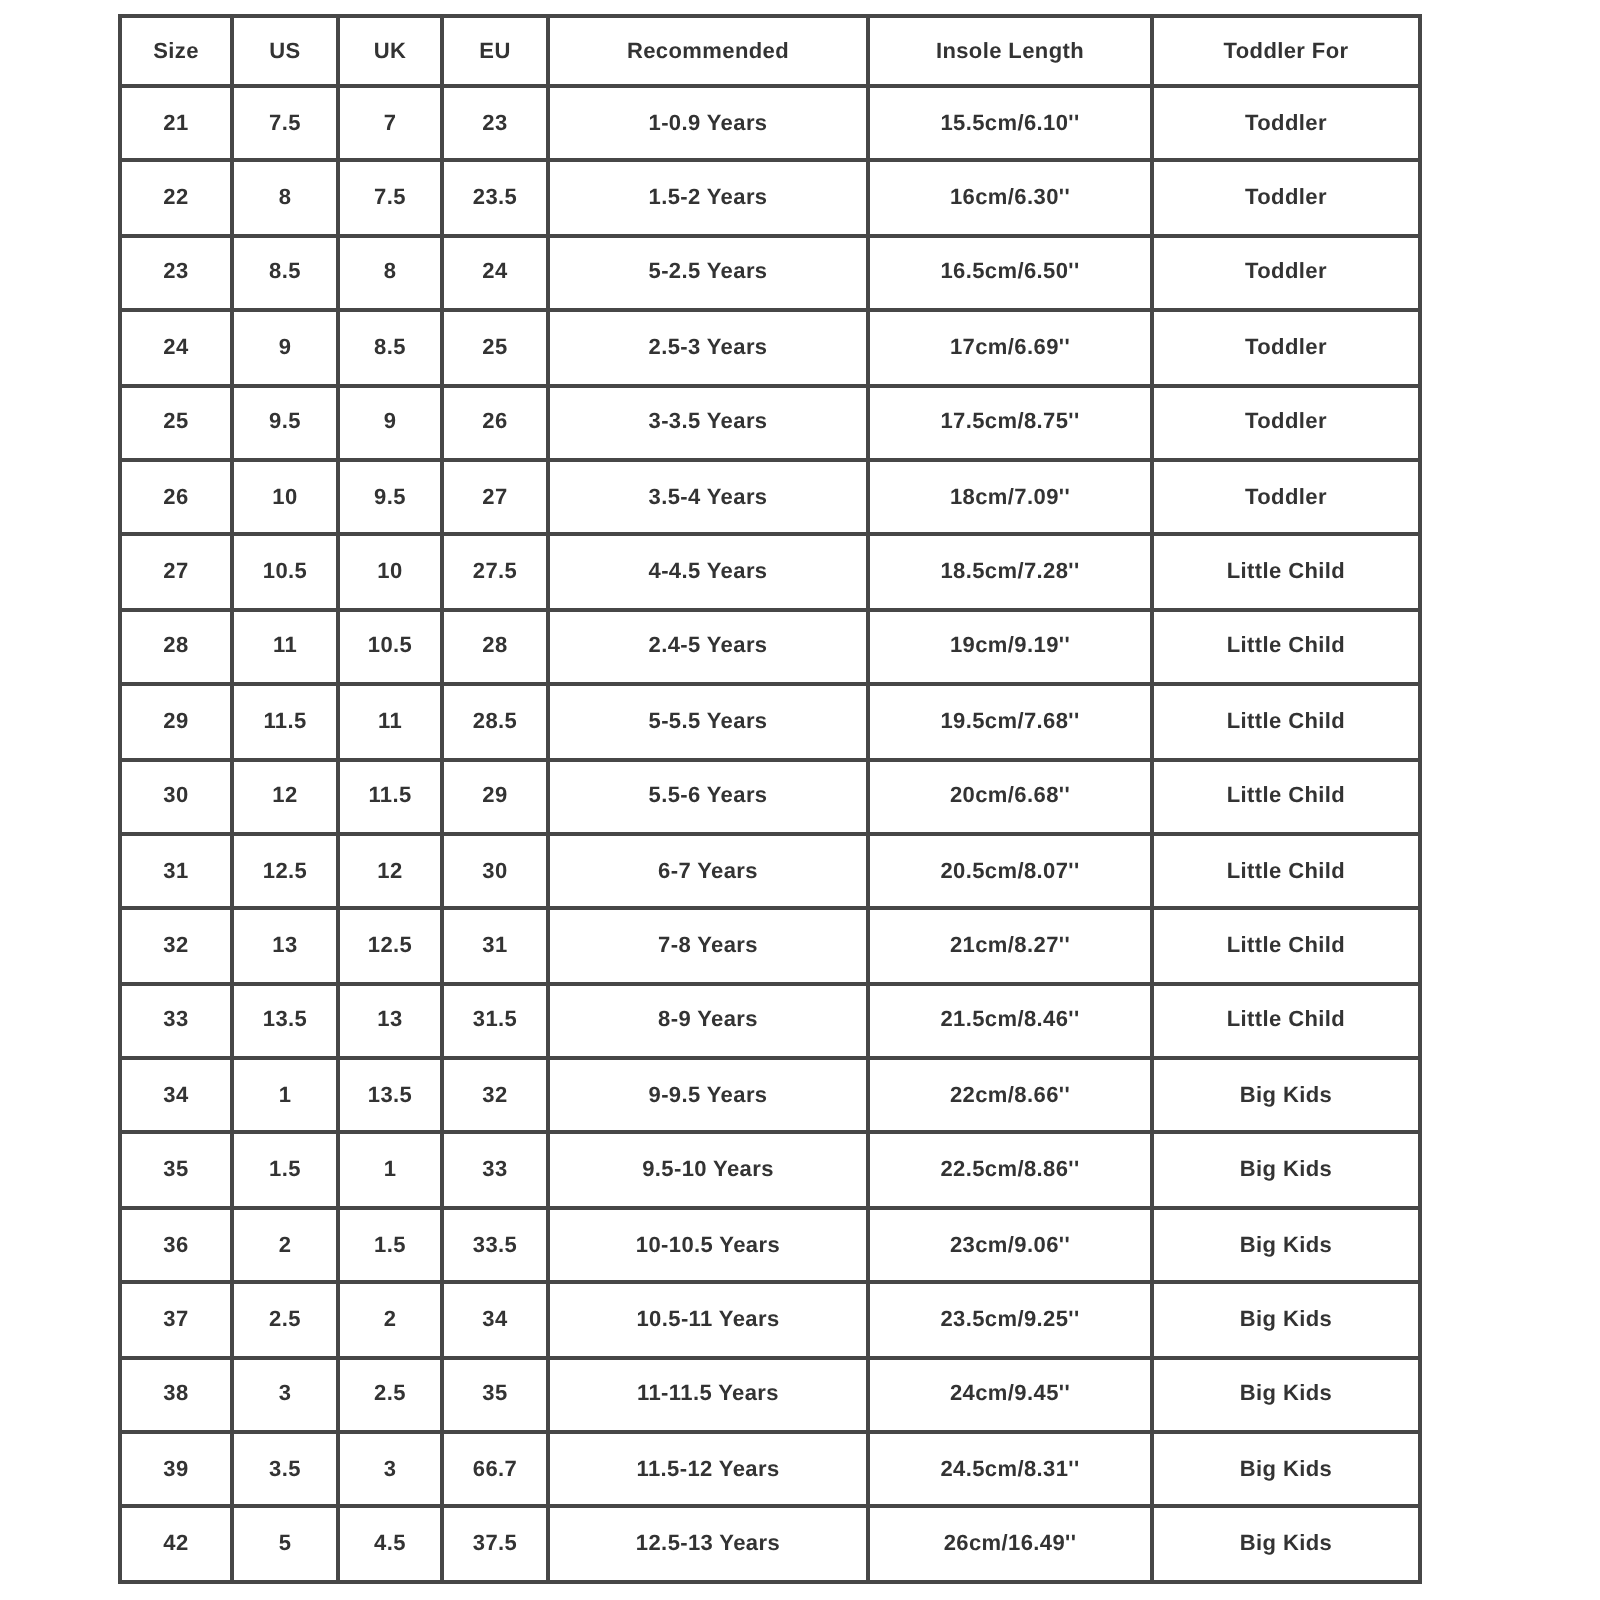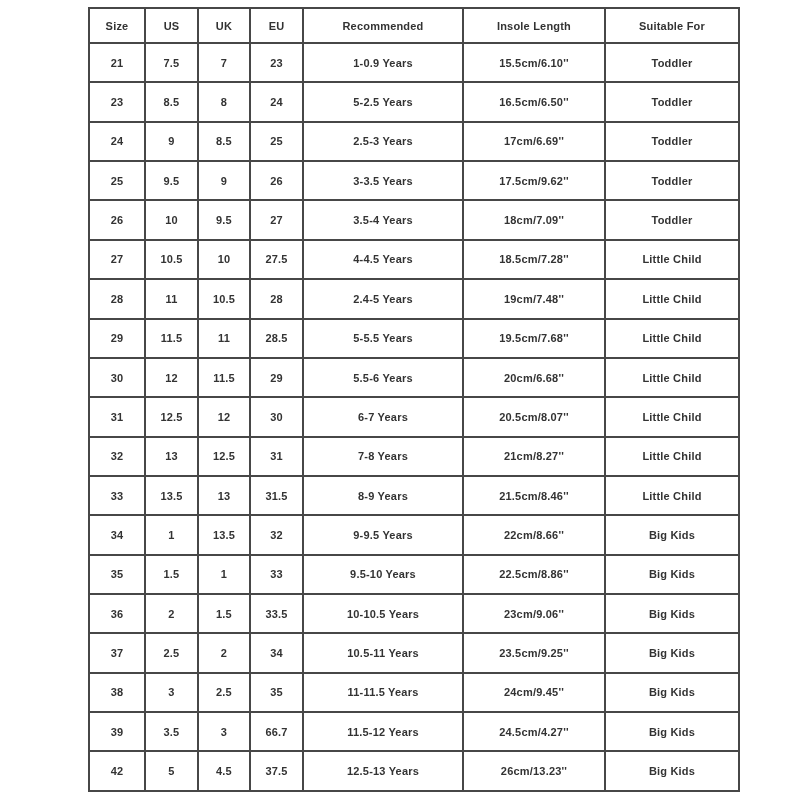--- a/index.html
+++ b/index.html
@@ -10,21 +10,21 @@
   }
   .page {
     position: relative;
     width: 800px;
     height: 800px;
     background: #ffffff;
     overflow: hidden;
   }
   table.size-table {
     position: absolute;
-    left: 88px;
+    left: 59px;
     top: 7px;
     width: 650px;
     height: 785px;
     border-collapse: collapse;
     table-layout: fixed;
   }
   table.size-table th,
   table.size-table td {
     border: 2px solid #474747;
     text-align: center;
@@ -54,34 +54,43 @@
       <col style="width:134px">
     </colgroup>
     <thead>
       <tr>
         <th>Size</th>
         <th>US</th>
         <th>UK</th>
         <th>EU</th>
         <th>Recommended</th>
         <th>Insole Length</th>
-        <th>Suitable For</th>
+        <th>Toddler For</th>
       </tr>
     </thead>
     <tbody>
         <tr>
           <td>21</td>
           <td>7.5</td>
           <td>7</td>
           <td>23</td>
           <td>1-0.9 Years</td>
           <td>15.5cm/6.10''</td>
           <td>Toddler</td>
         </tr>
         <tr>
+          <td>22</td>
+          <td>8</td>
+          <td>7.5</td>
+          <td>23.5</td>
+          <td>1.5-2 Years</td>
+          <td>16cm/6.30''</td>
+          <td>Toddler</td>
+        </tr>
+        <tr>
           <td>23</td>
           <td>8.5</td>
           <td>8</td>
           <td>24</td>
           <td>5-2.5 Years</td>
           <td>16.5cm/6.50''</td>
           <td>Toddler</td>
         </tr>
         <tr>
           <td>24</td>
@@ -91,21 +100,21 @@
           <td>2.5-3 Years</td>
           <td>17cm/6.69''</td>
           <td>Toddler</td>
         </tr>
         <tr>
           <td>25</td>
           <td>9.5</td>
           <td>9</td>
           <td>26</td>
           <td>3-3.5 Years</td>
-          <td>17.5cm/9.62''</td>
+          <td>17.5cm/8.75''</td>
           <td>Toddler</td>
         </tr>
         <tr>
           <td>26</td>
           <td>10</td>
           <td>9.5</td>
           <td>27</td>
           <td>3.5-4 Years</td>
           <td>18cm/7.09''</td>
           <td>Toddler</td>
@@ -118,21 +127,21 @@
           <td>4-4.5 Years</td>
           <td>18.5cm/7.28''</td>
           <td>Little Child</td>
         </tr>
         <tr>
           <td>28</td>
           <td>11</td>
           <td>10.5</td>
           <td>28</td>
           <td>2.4-5 Years</td>
-          <td>19cm/7.48''</td>
+          <td>19cm/9.19''</td>
           <td>Little Child</td>
         </tr>
         <tr>
           <td>29</td>
           <td>11.5</td>
           <td>11</td>
           <td>28.5</td>
           <td>5-5.5 Years</td>
           <td>19.5cm/7.68''</td>
           <td>Little Child</td>
@@ -217,27 +226,27 @@
           <td>11-11.5 Years</td>
           <td>24cm/9.45''</td>
           <td>Big Kids</td>
         </tr>
         <tr>
           <td>39</td>
           <td>3.5</td>
           <td>3</td>
           <td>66.7</td>
           <td>11.5-12 Years</td>
-          <td>24.5cm/4.27''</td>
+          <td>24.5cm/8.31''</td>
           <td>Big Kids</td>
         </tr>
         <tr>
           <td>42</td>
           <td>5</td>
           <td>4.5</td>
           <td>37.5</td>
           <td>12.5-13 Years</td>
-          <td>26cm/13.23''</td>
+          <td>26cm/16.49''</td>
           <td>Big Kids</td>
         </tr>
       </tbody>
   </table>
 </div>
 
 </body></html>

